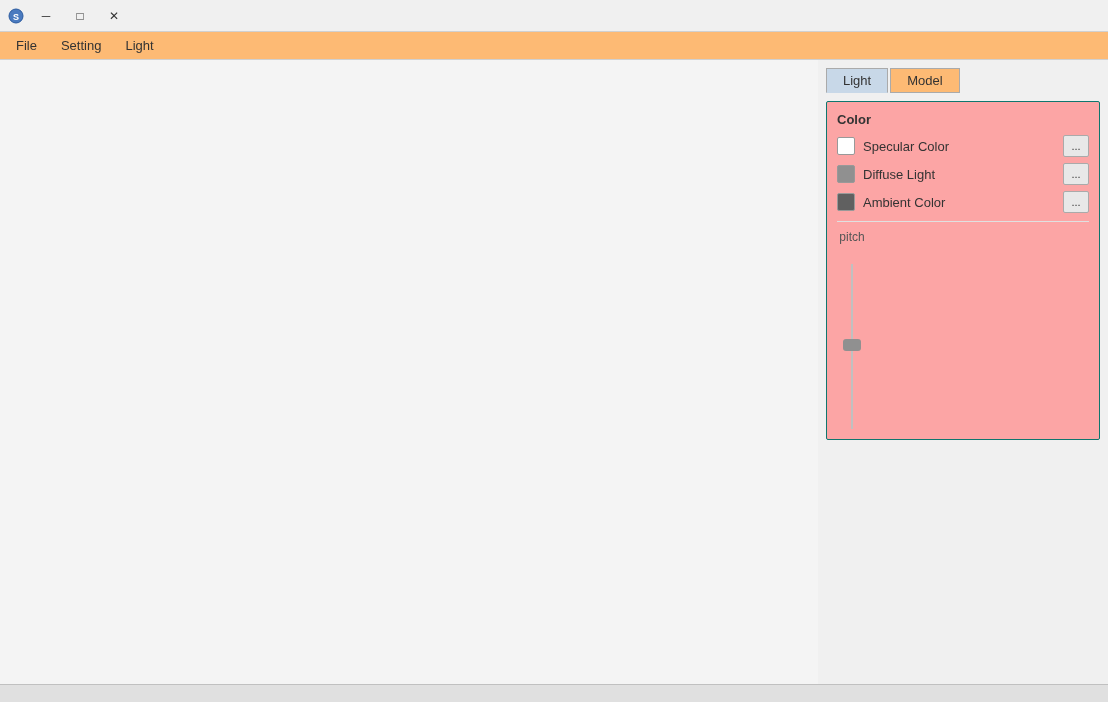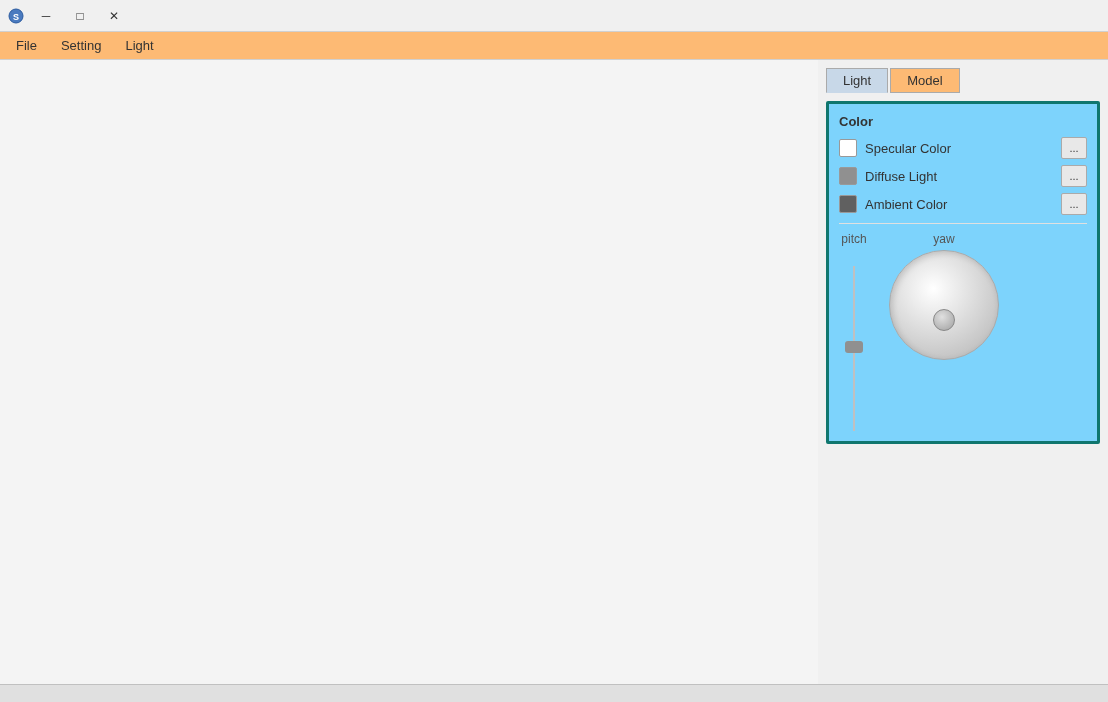--- a/index.html
+++ b/index.html
@@ -108,22 +108,22 @@
       color: #333;
     }
     .tab.active {
       background: #c8d8e8;
       border-bottom: 1px solid #c8d8e8;
       font-weight: normal;
     }
 
     
     .panel-box {
-      background: #7dd3fc;
-      border: 3px solid #0f766e;
+      background: #fca5a5;
+      border: 1px solid #0f766e;
       border-radius: 2px;
       padding: 10px;
     }
     .panel-section-title {
       font-size: 13px;
       font-weight: bold;
       color: #333;
       margin-bottom: 8px;
     }
 
@@ -297,26 +297,20 @@
 
         <div class="pitch-control">
           <span class="pitch-label">pitch</span>
           <div style="position:relative; width:30px; height:165px;">
 
             <div style="position:absolute; left:50%; transform:translateX(-50%); top:0; width:2px; height:100%; background:#c0c0c0;"></div>
             <div class="slider-thumb"></div>
           </div>
         </div>
 
-        <div class="yaw-control">
-          <span class="yaw-label">yaw</span>
-          <div class="yaw-dial">
-            <div class="yaw-handle"></div>
-          </div>
-        </div>
 
       </div>
     </div>
 
   </div>
 </div>
 
 <div class="status-bar"></div>
 
 </body></html>

